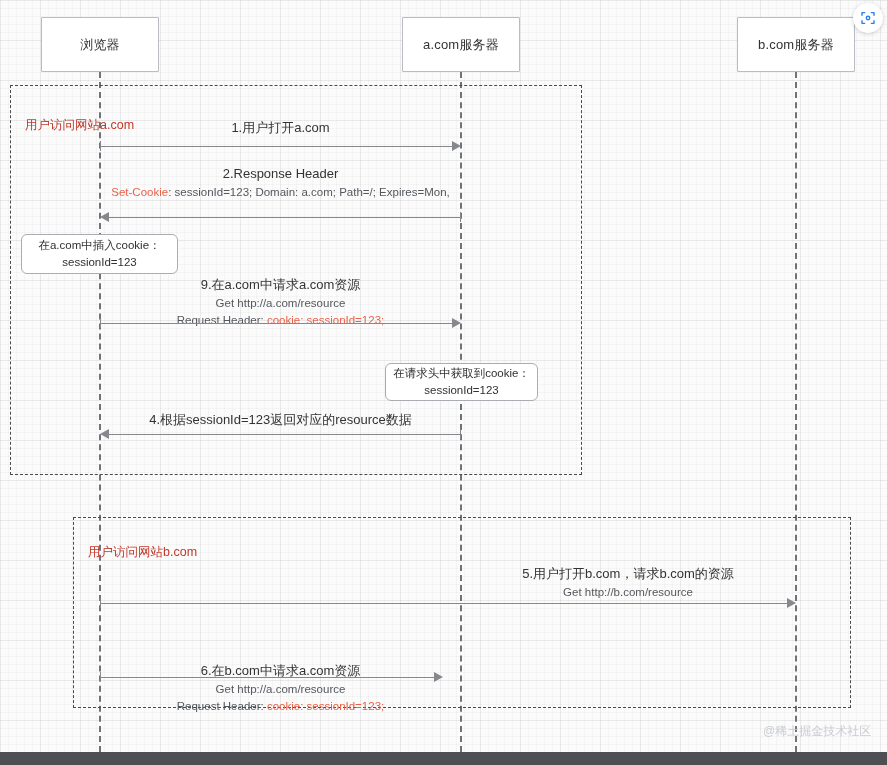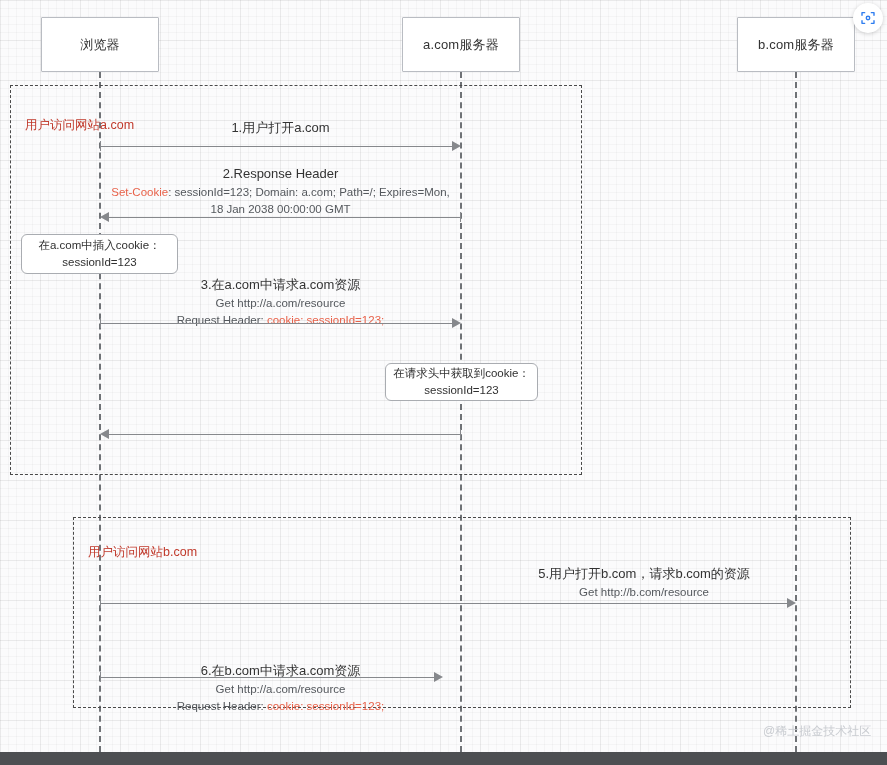--- a/index.html
+++ b/index.html
@@ -185,52 +185,54 @@
     </div>
     <div class="tick" style="left:100px; top:141px; height:10px;"></div>
     <div class="msg-line" style="left:100px; top:146px; width:352px;"></div>
     <div class="msg-cap arrow-right" style="left:452px; top:141px;"></div>
 
     <div class="msg-text" style="left:100px; top:165px; width:361px;">
       <div class="l1">2.Response Header</div>
       <div class="l2">
         <span class="hl">Set-Cookie</span><span>: sessionId=123; Domain: a.com; Path=/; Expires=Mon,</span>
       </div>
-      <div class="l3">18 Jan 2038 00:00:00 GMT</div>
     </div>
     <div class="msg-cap arrow-left" style="left:100px; top:212px;"></div>
     <div class="msg-line" style="left:109px; top:217px; width:352px;"></div>
     <div class="tick" style="left:460px; top:212px; height:10px;"></div>
 
     <div class="note" style="left:21px; top:234px; width:157px; height:40px;">
       <div>在a.com中插入cookie：</div>
       <div>sessionId=123</div>
     </div>
 
     <div class="msg-text" style="left:100px; top:276px; width:361px;">
-      <div class="l1">3.在a.com中请求a.com资源</div>
+      <div class="l1">9.在a.com中请求a.com资源</div>
       <div class="l2">Get http://a.com/resource</div>
       <div class="l3">
         <span>Request Header: </span><span class="hl">cookie: sessionId=123;</span>
       </div>
     </div>
     <div class="tick" style="left:100px; top:318px; height:10px;"></div>
     <div class="msg-line" style="left:100px; top:323px; width:352px;"></div>
     <div class="msg-cap arrow-right" style="left:452px; top:318px;"></div>
 
     <div class="note" style="left:385px; top:363px; width:153px; height:38px;">
       <div>在请求头中获取到cookie：</div>
       <div>sessionId=123</div>
     </div>
 
+    <div class="msg-text" style="left:100px; top:411px; width:361px;">
+      <div class="l1">4.根据sessionId=123返回对应的resource数据</div>
+    </div>
     <div class="msg-cap arrow-left" style="left:100px; top:429px;"></div>
     <div class="msg-line" style="left:109px; top:434px; width:352px;"></div>
     <div class="tick" style="left:460px; top:429px; height:10px;"></div>
 
-    <div class="msg-text" style="left:476px; top:565px; width:336px;">
+    <div class="msg-text" style="left:460px; top:565px; width:336px;">
       <div class="l1">5.用户打开b.com，请求b.com的资源</div>
       <div class="l2">Get http://b.com/resource</div>
     </div>
     <div class="tick" style="left:100px; top:598px; height:10px;"></div>
     <div class="msg-line" style="left:100px; top:603px; width:687px;"></div>
     <div class="msg-cap arrow-right" style="left:787px; top:598px;"></div>
 
     <div class="msg-text" style="left:100px; top:618px; width:361px;margin-top:44px;">
       <div class="l1">6.在b.com中请求a.com资源</div>
       <div class="l2">Get http://a.com/resource</div>

